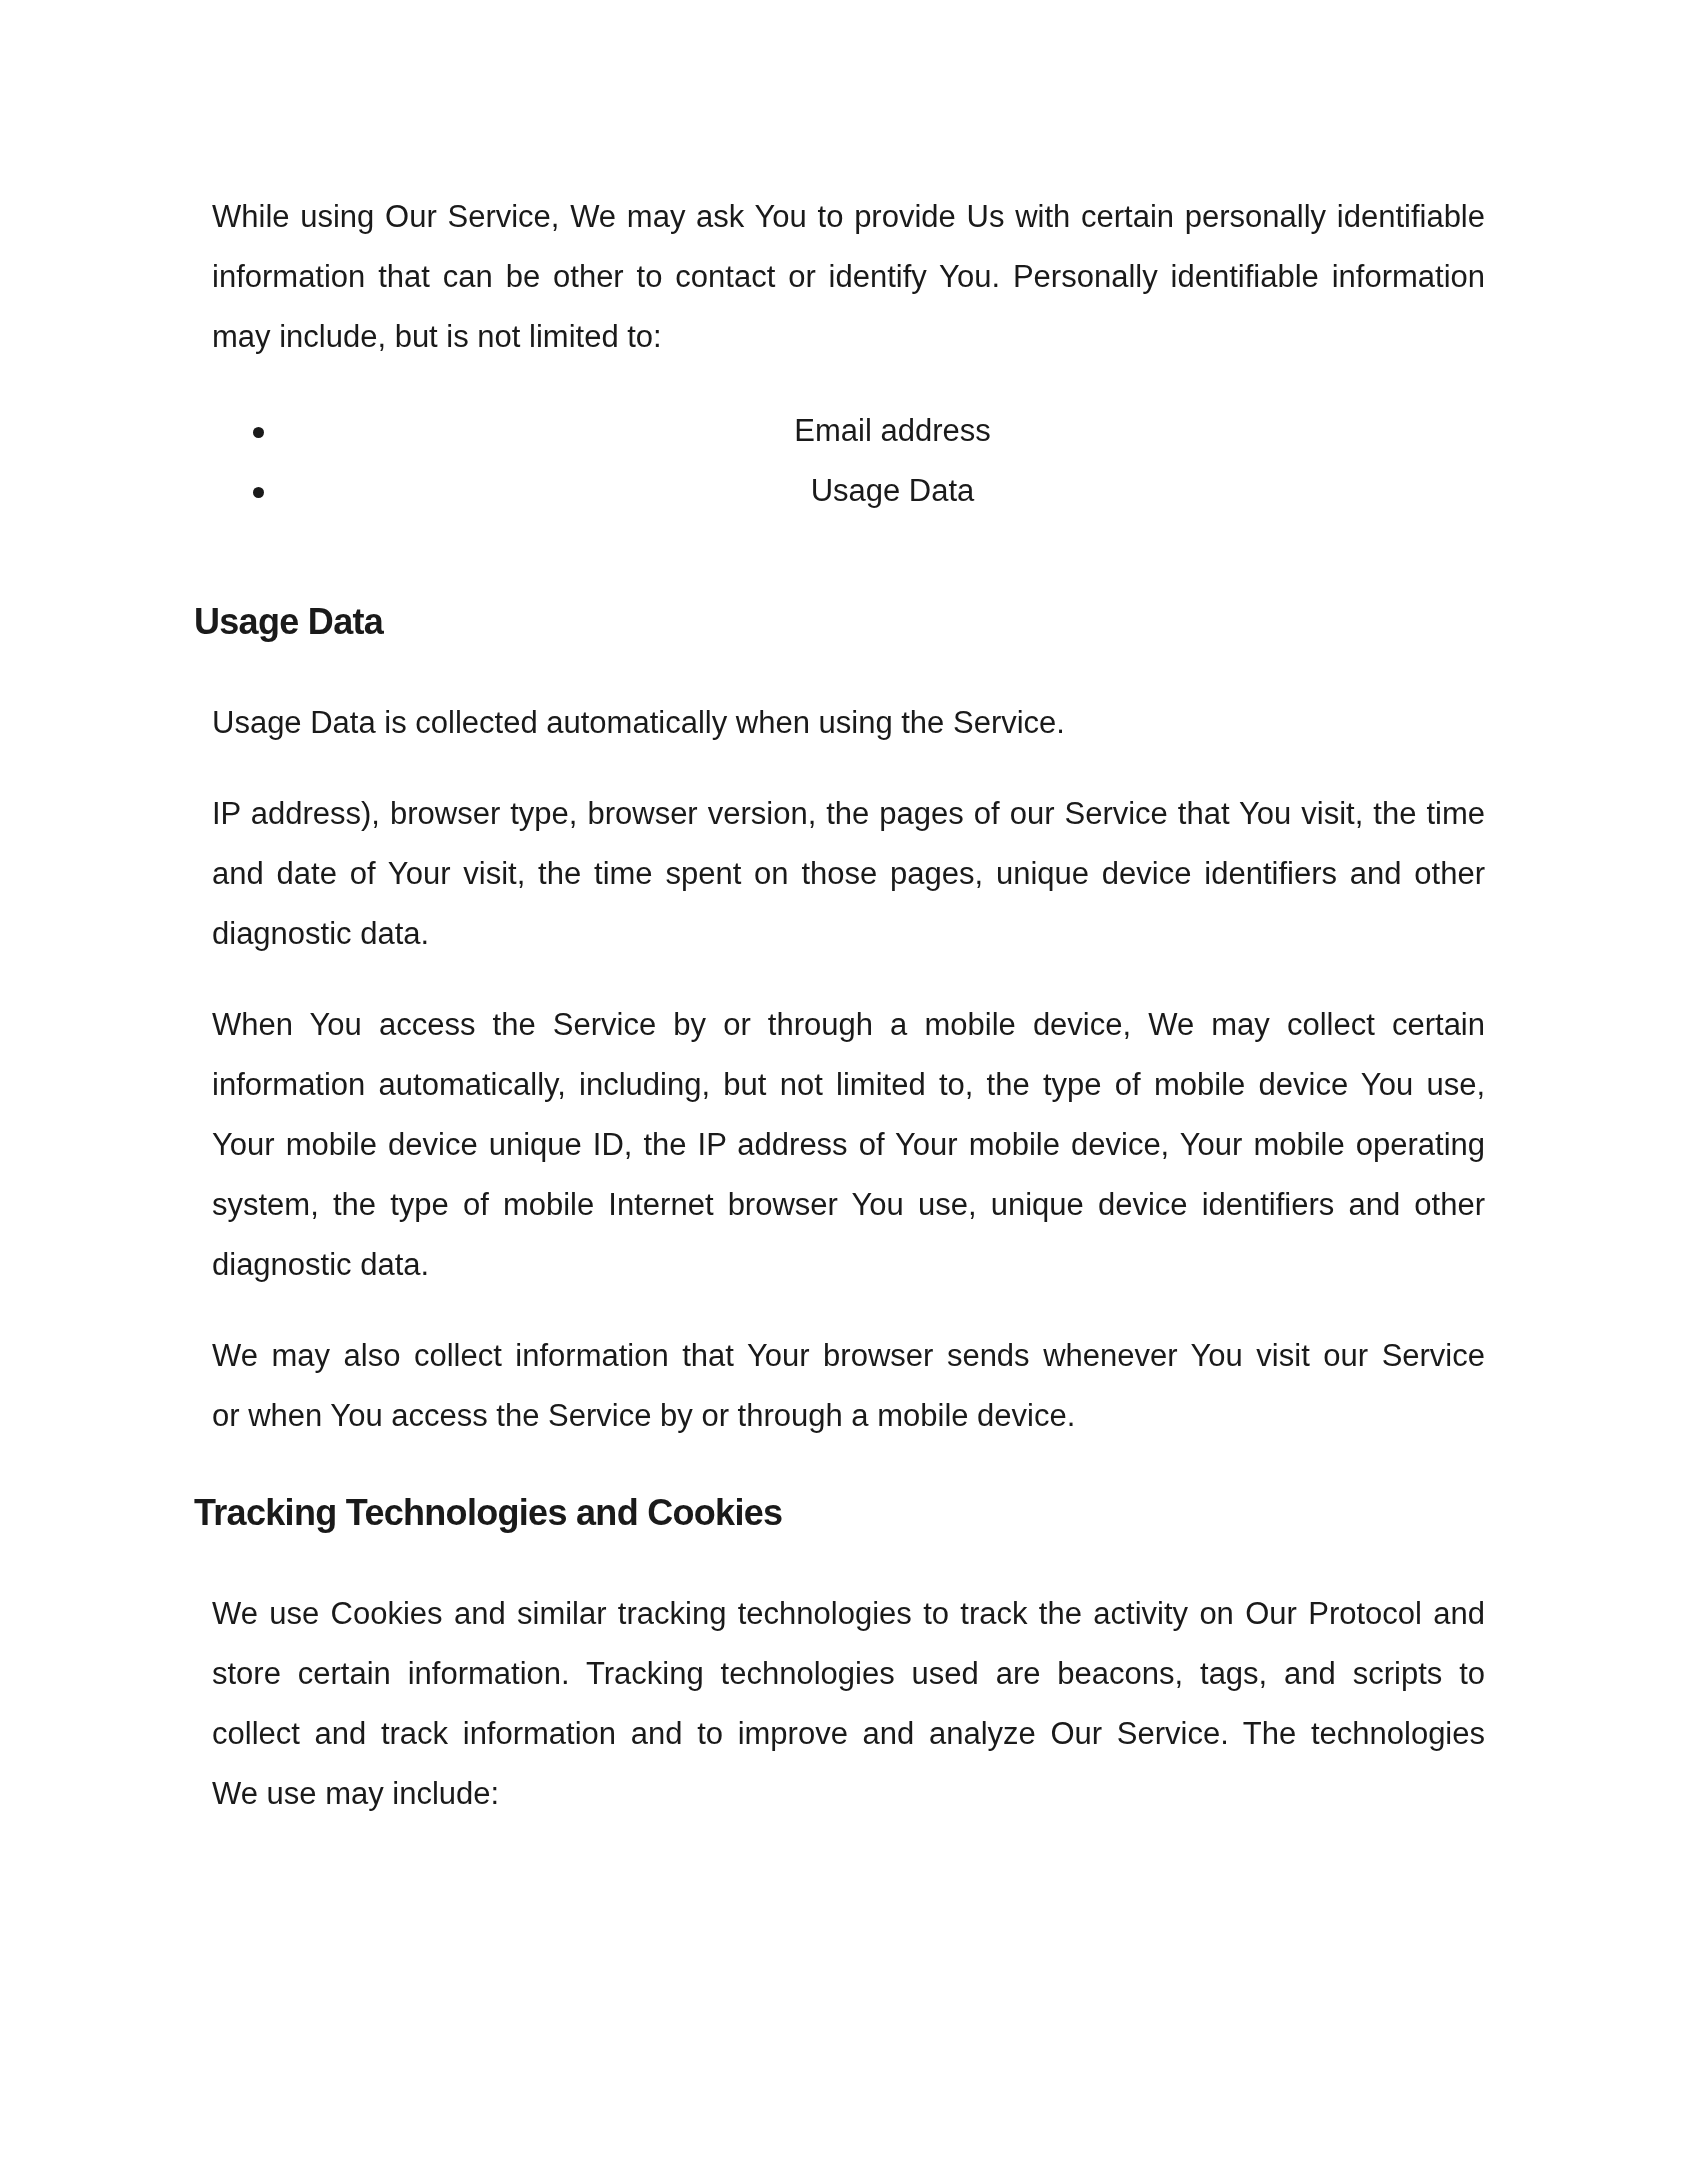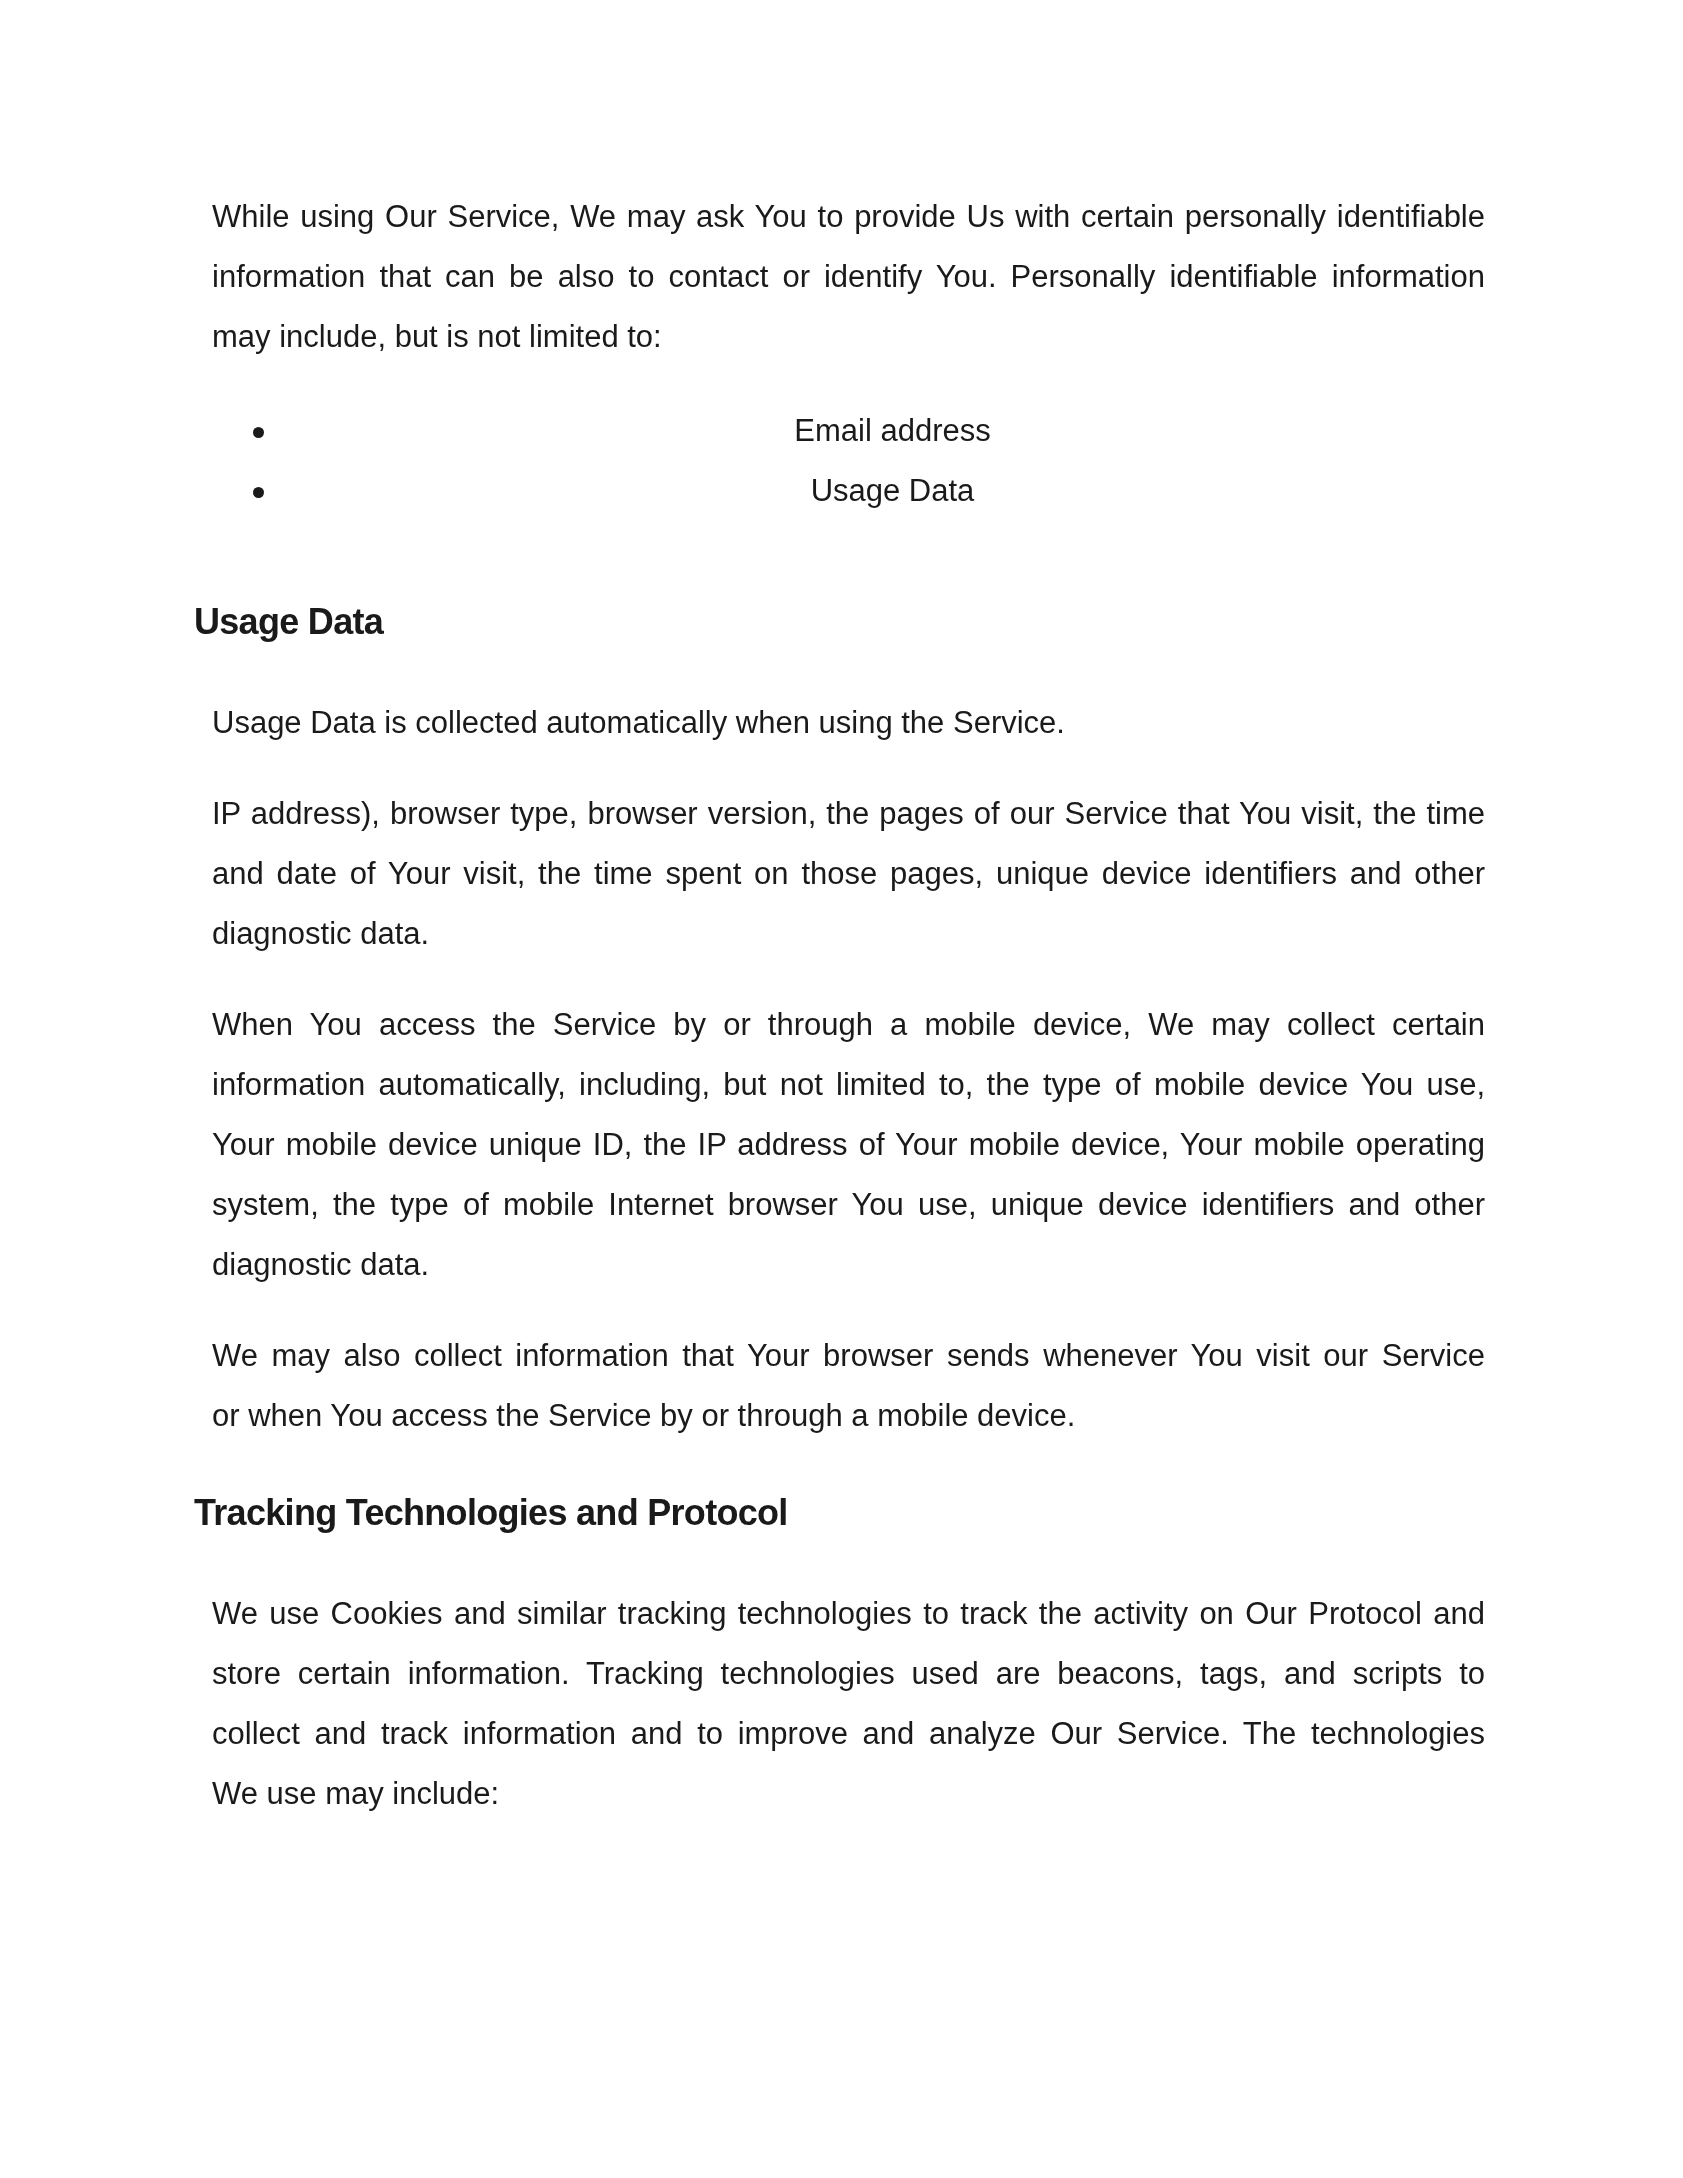--- a/index.html
+++ b/index.html
@@ -65,21 +65,21 @@
     text-align: left;
   }
 </style>
 </head>
 <body>
 
 <div class="page">
 
   <p class="body-par">
     <span class="jl">While using Our Service, We may ask You to provide Us with certain personally identifiable</span>
-    <span class="jl">information that can be also to contact or identify You. Personally identifiable information</span>
+    <span class="jl">information that can be other to contact or identify You. Personally identifiable information</span>
     <span class="jl jl-last">may include, but is not limited to:</span>
   </p>
 
   <ul class="bullets">
     <li>
       <span class="bullet-dot"></span>
       <span>Email address</span>
     </li>
     <li>
       <span class="bullet-dot"></span>
@@ -105,21 +105,21 @@
     <span class="jl">Your mobile device unique ID, the IP address of Your mobile device, Your mobile operating</span>
     <span class="jl">system, the type of mobile Internet browser You use, unique device identifiers and other</span>
     <span class="jl jl-last">diagnostic data.</span>
   </p>
 
   <p class="body-par">
     <span class="jl">We may also collect information that Your browser sends whenever You visit our Service</span>
     <span class="jl jl-last">or when You access the Service by or through a mobile device.</span>
   </p>
 
-  <h3 class="sec-heading">Tracking Technologies and Protocol</h3>
+  <h3 class="sec-heading">Tracking Technologies and Cookies</h3>
 
   <p class="body-par">
     <span class="jl">We use Cookies and similar tracking technologies to track the activity on Our Protocol and</span>
     <span class="jl">store certain information. Tracking technologies used are beacons, tags, and scripts to</span>
     <span class="jl">collect and track information and to improve and analyze Our Service. The technologies</span>
     <span class="jl jl-last">We use may include:</span>
   </p>
 
 </div>
 

